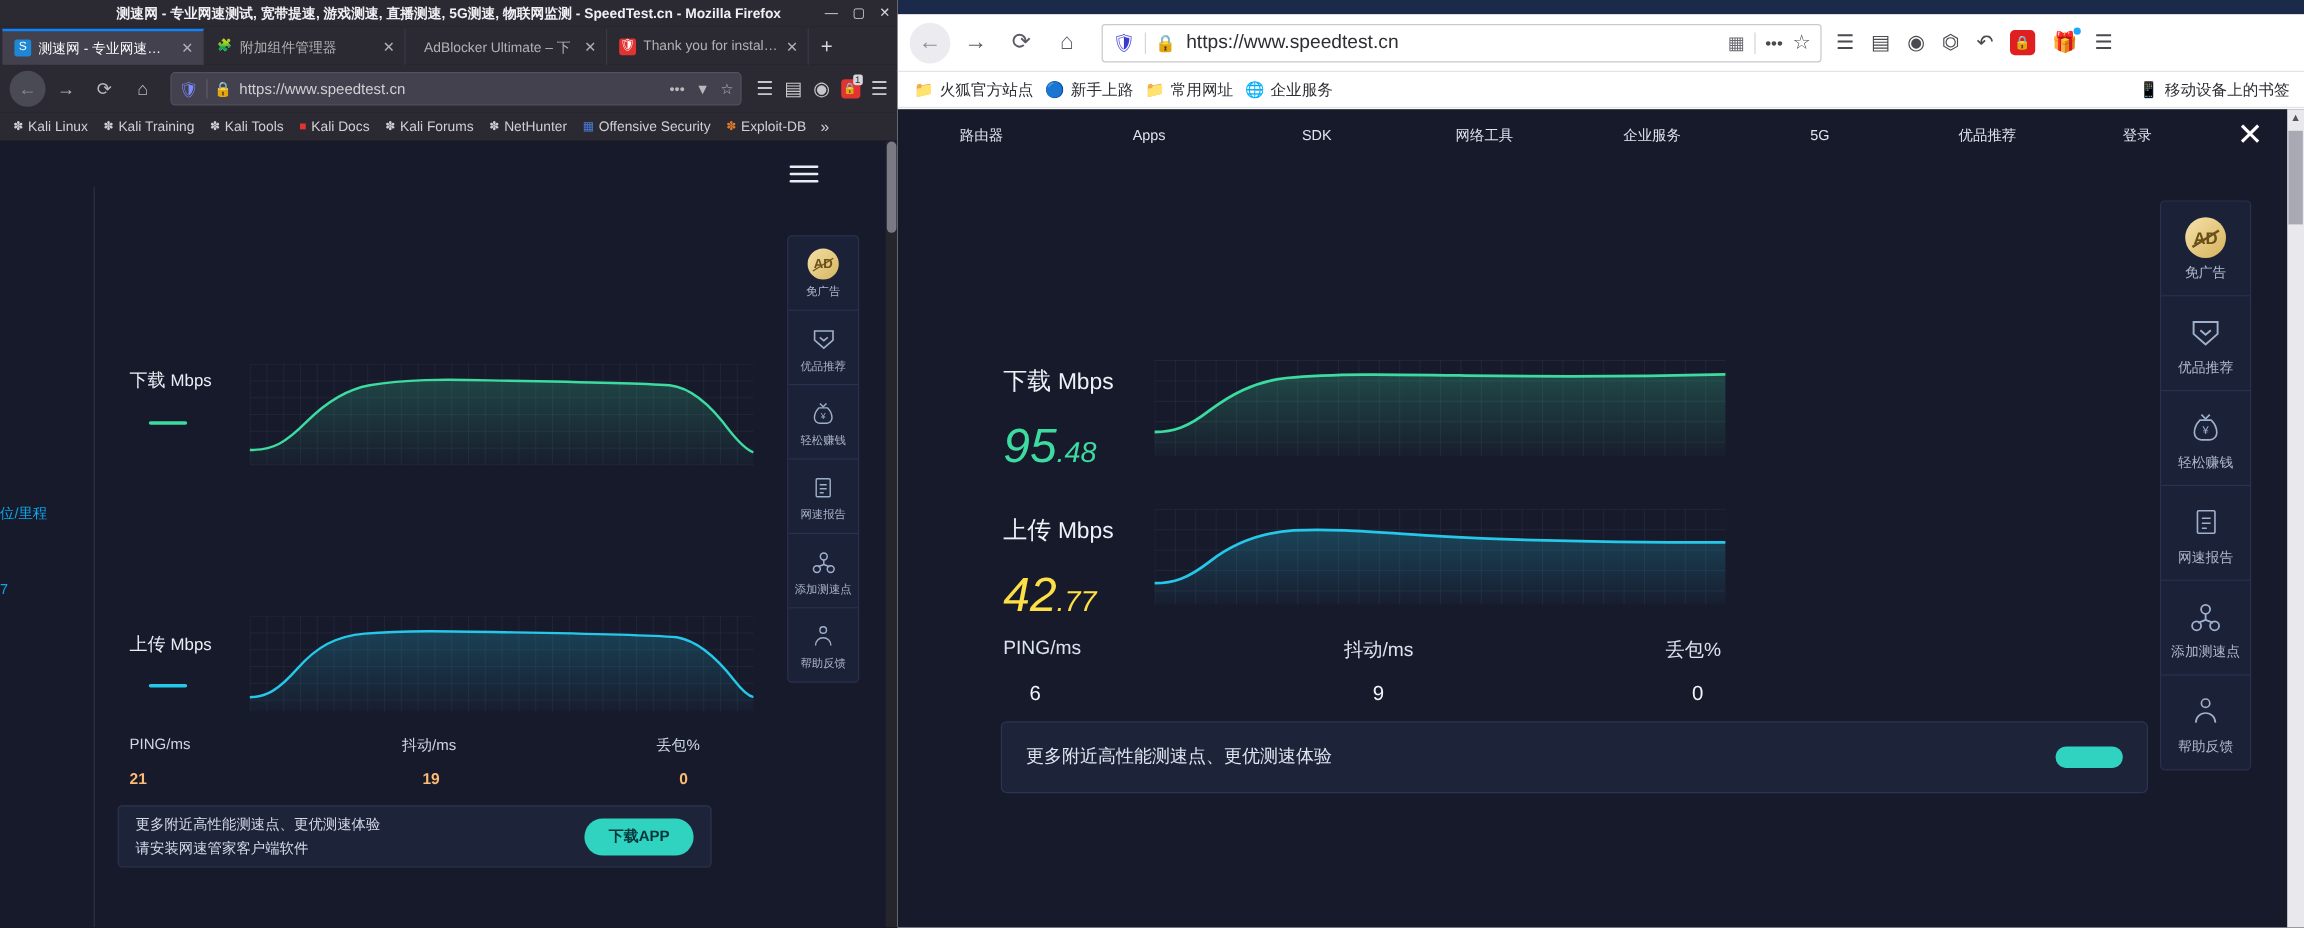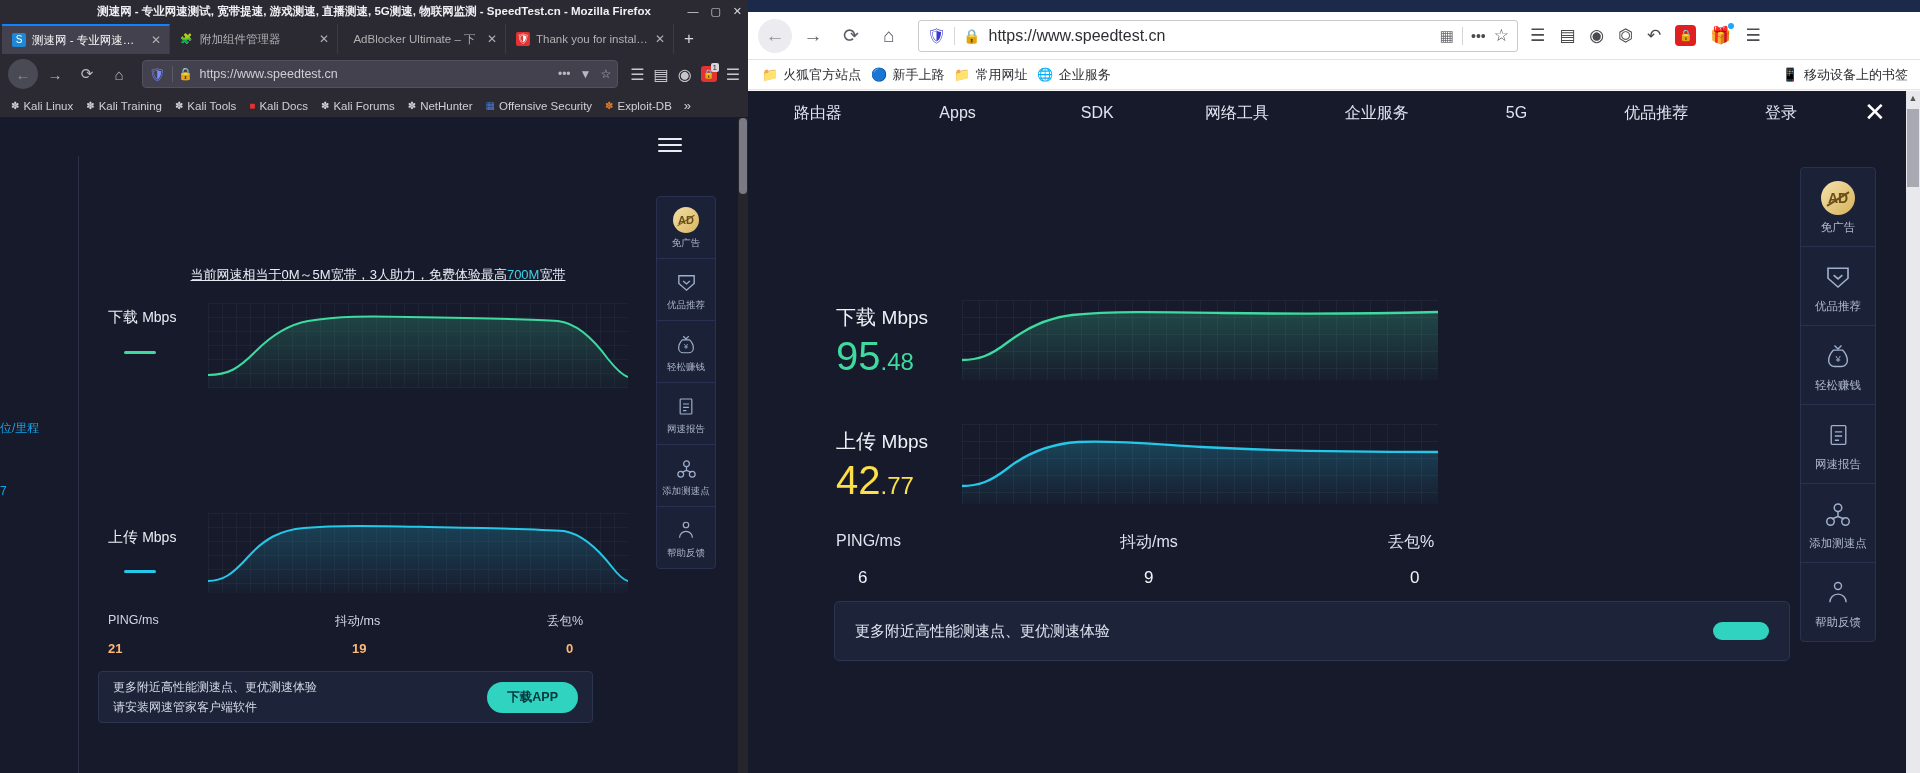--- a/index.html
+++ b/index.html
@@ -132,33 +132,33 @@
   .rbm{ display:flex;align-items:center;gap:5px; white-space:nowrap;}
   .rbm-right{ position:absolute; right:12px; display:flex; align-items:center; gap:5px;}
 
   .rw-content{ position:absolute; top:91px; left:0; right:0; bottom:0; background:#171a2b;
      overflow:hidden;}
   .rw-scroll{ position:absolute; right:0; top:91px; bottom:0; width:14px; background:#e9e9ed;}
   .rw-scroll .up{ text-align:center; font-size:9px; color:#555; line-height:14px;}
   .rw-thumb{ position:absolute; right:1px; top:18px; width:12px; height:78px; background:#a9a9b3;}
 
   .rw-nav{ position:absolute; top:0; left:0; right:14px; height:44px;
-     display:flex; align-items:center; color:#dfe5f0; font-size:16px;}
+     display:flex; align-items:center; color:#dfe5f0; font-size:12px;}
   .rw-nav .ni{ flex:1 1 0; text-align:center; white-space:nowrap;}
   .rw-close{ position:absolute; right:30px; top:6px; width:30px;height:30px;
      display:flex;align-items:center;justify-content:center; font-size:26px; color:#fff;}
 
   .rbanner{ position:absolute; top:152px; left:0; right:120px; text-align:center;
      font-size:16.5px; color:#eaf0f8; text-decoration:underline; white-space:nowrap;}
   .rbanner .hl{ color:#3fd0e8;}
 
   .rmetric{ position:absolute; }
   .rmetric .lbl{ font-size:20px; color:#eef2f8;}
   .rmetric .lbl .unit{ font-size:19px;}
-  .rmetric .big{ font-size:40px; font-weight:300; line-height:1.05; margin-top:4px;}
+  .rmetric .big{ font-size:40px; font-weight:300; line-height:1.05; margin-top:20px;font-style:italic;}
   .rmetric .big .dec{ font-size:24px;}
 
   .rcol-head{ position:absolute; font-size:16px; color:#dde3ef;}
   .rcol-val{ position:absolute; font-size:17px; color:#f2f5fa;}
 
   .rpromo{ position:absolute; left:836px; right:125px; top:601px; height:60px;
      background:#1d2439; border:1px solid #2c3450; border-radius:5px;
      display:flex; align-items:center; justify-content:space-between; padding:0 20px;}
   .rpromo-txt{ font-size:15px; color:#dfe5f1; line-height:1.6;}
   .rpromo-btn{ background:#2fd3c0; color:#06343b; font-size:15px; font-weight:600;
@@ -284,23 +284,20 @@
       <div class="lw-vline"></div>
       <div class="lw-edgetext" style="left:0px; top:302px;">位/里程</div>
       <div class="lw-edgetext" style="left:0px; top:366px;">7</div>
 
       <div class="lw-hamburger">
         <div class="hamline"></div>
           <div class="hamline"></div>
           <div class="hamline"></div>
       </div>
 
-      <div class="banner-link">
-        <span>当前网速相当于</span><span>0M～5M</span><span>宽带，3人助力，免费体验最高</span><span class="hl">700M</span><span>宽带</span>
-      </div>
 
       <div class="metric-label" style="left:108px; top:190px;">
         <span>下载</span>
         <span class="unit">Mbps</span>
       </div>
       <div class="dash" style="left:124px; top:233px; background:#3ddba0;"></div>
       <svg class="chart" style="left:208px; top:185px;" width="420" height="85" viewBox="0 0 420 85">
         <defs>
           <linearGradient id="lgd" x1="0" y1="0" x2="0" y2="1">
             <stop offset="0%" stop-color="#3ddba0" stop-opacity="0.22"></stop>

